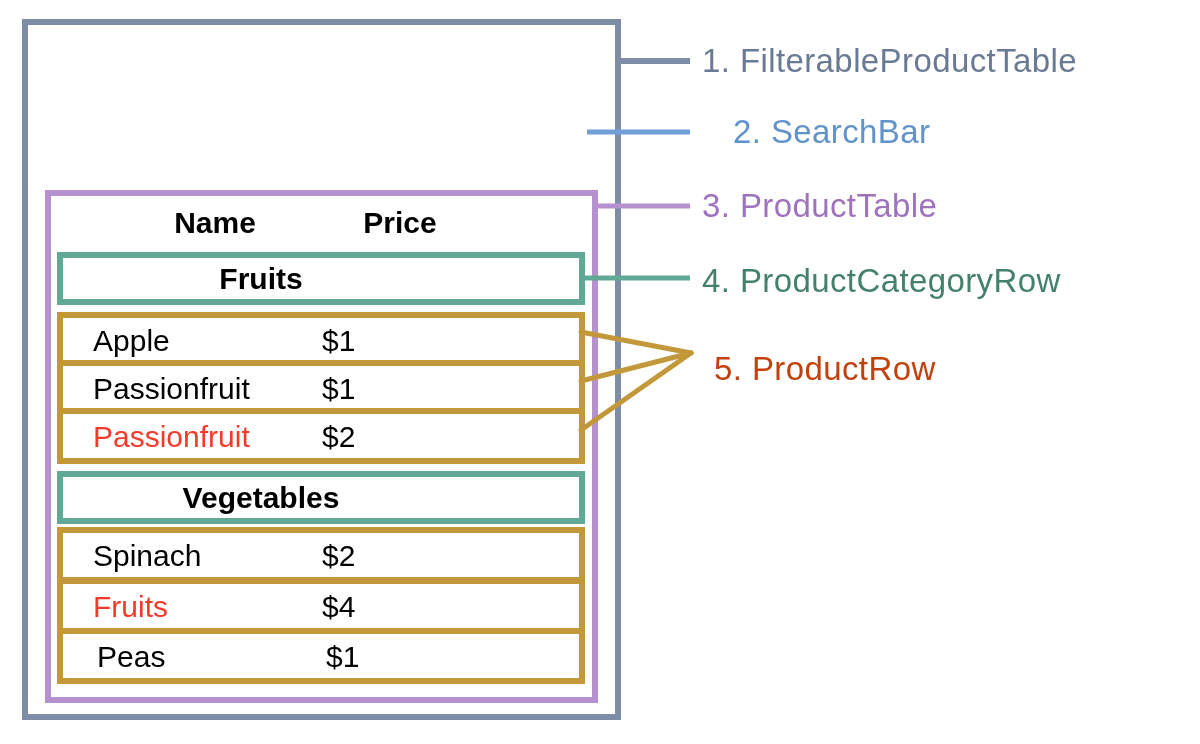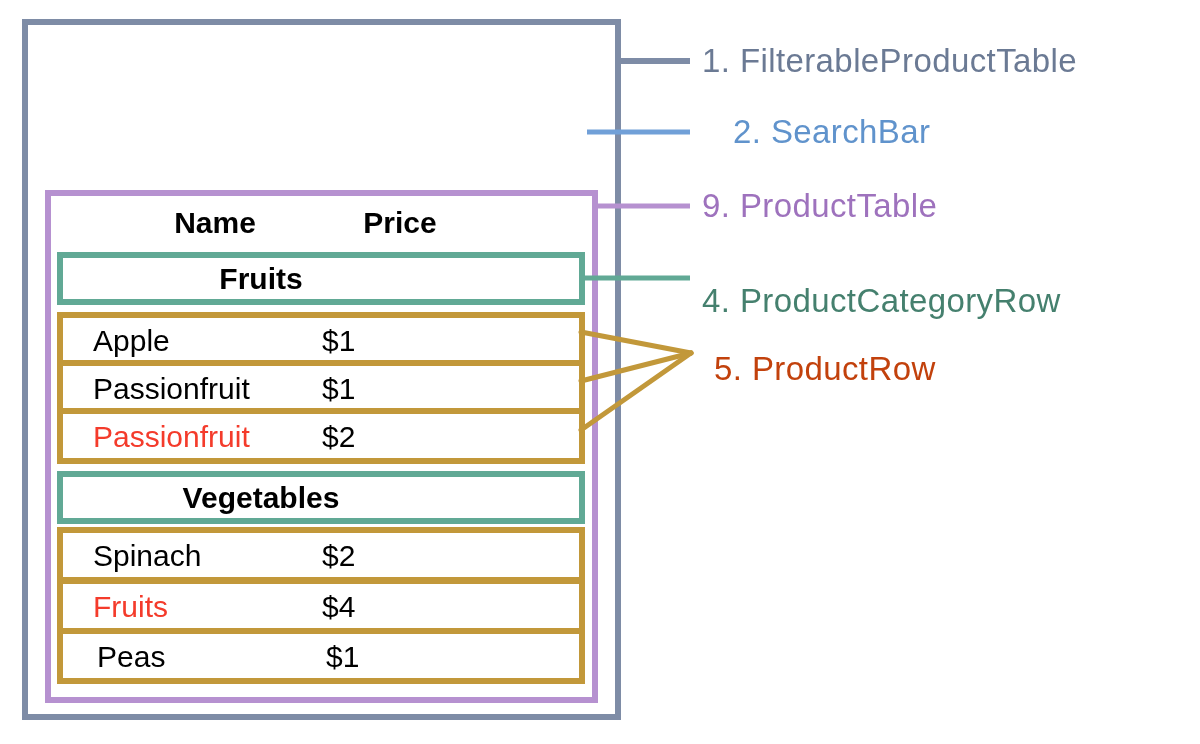--- a/index.html
+++ b/index.html
@@ -141,21 +141,21 @@
     line-height: 40px;
     font-size: 33px;
     font-weight: 500;
     letter-spacing: 0.4px;
     white-space: nowrap;
     text-align: center;
   }
   .legend-1 { top: 41px;  color: #6b7a94; }
   .legend-2 { top: 112px; color: #6093cc; margin-left: 31px; }
   .legend-3 { top: 186px; color: #9e72bd; }
-  .legend-4 { top: 261px; color: #45806e; margin-top: 20px; }
+  .legend-4 { top: 261px; color: #45806e; }
   .legend-5 { top: 349px; color: #c2410c; margin-left: 12px; }
 </style>
 </head>
 <body>
 
 <div class="canvas">
 
   <div class="fpt-box">
 
 
@@ -208,17 +208,17 @@
     <line x1="587" y1="132" x2="690" y2="132" stroke="#71a0d8" stroke-width="5"></line>
     <line x1="594" y1="206" x2="690" y2="206" stroke="#b691d0" stroke-width="5"></line>
     <line x1="580" y1="278" x2="690" y2="278" stroke="#61a995" stroke-width="5"></line>
     <line x1="581" y1="332" x2="691" y2="353" stroke="#c2983a" stroke-width="5" stroke-linecap="round"></line>
     <line x1="581" y1="381" x2="691" y2="353" stroke="#c2983a" stroke-width="5" stroke-linecap="round"></line>
     <line x1="581" y1="430" x2="691" y2="353" stroke="#c2983a" stroke-width="5" stroke-linecap="round"></line>
   </svg>
 
   <div class="legend-label legend-1">1. FilterableProductTable</div>
   <div class="legend-label legend-2">2. SearchBar</div>
-  <div class="legend-label legend-3">9. ProductTable</div>
+  <div class="legend-label legend-3">3. ProductTable</div>
   <div class="legend-label legend-4">4. ProductCategoryRow</div>
   <div class="legend-label legend-5">5. ProductRow</div>
 
 </div>
 
 </body></html>

